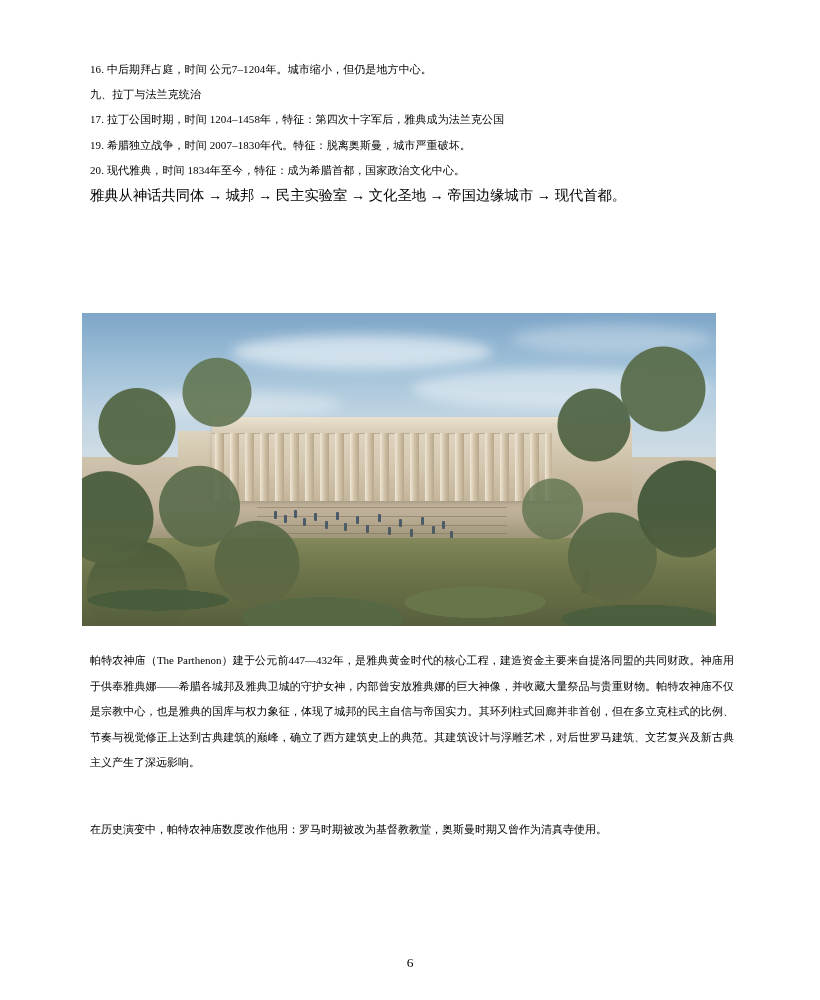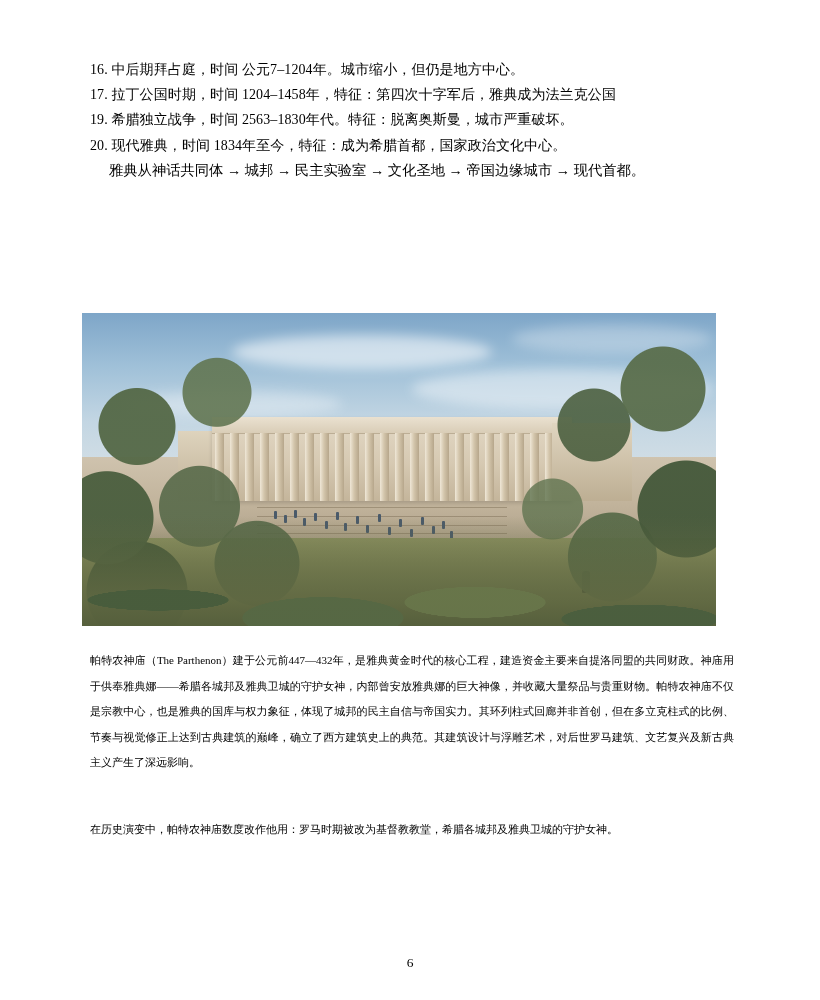--- a/index.html
+++ b/index.html
@@ -22,33 +22,32 @@
     height: 1000px;
     background: #ffffff;
   }
   .content {
     position: absolute;
     left: 90px;
     top: 57px;
     width: 640px;
   }
   .list-block {
-    font-size: 14px;
+    font-size: 11px;
     line-height: 25.2px;
     letter-spacing: 0.1px;
   }
   .list-block .line {
     white-space: nowrap;
   }
   .summary-line {
     margin-top: 0px;
     font-size: 14.3px;
     line-height: 25.2px;
     white-space: nowrap;
-    margin-left: 19px;
   }
 
   
   .photo-wrap {
     position: absolute;
     left: 82px;
     top: 313px;
     width: 634px;
     height: 313px;
     overflow: hidden;
@@ -218,22 +217,23 @@
   }
 </style>
 </head>
 <body>
 
 <div class="page">
 
   <div class="content">
     <div class="list-block">
       <div class="line">16. 中后期拜占庭，时间 公元7–1204年。城市缩小，但仍是地方中心。</div>
+      <div class="line">九、拉丁与法兰克统治</div>
       <div class="line">17. 拉丁公国时期，时间 1204–1458年，特征：第四次十字军后，雅典成为法兰克公国</div>
-      <div class="line">19. 希腊独立战争，时间 2563–1830年代。特征：脱离奥斯曼，城市严重破坏。</div>
+      <div class="line">19. 希腊独立战争，时间 2007–1830年代。特征：脱离奥斯曼，城市严重破坏。</div>
       <div class="line">20. 现代雅典，时间 1834年至今，特征：成为希腊首都，国家政治文化中心。</div>
     </div>
     <div class="summary-line">雅典从神话共同体 → 城邦 → 民主实验室 → 文化圣地 → 帝国边缘城市 → 现代首都。</div>
   </div>
 
   <div class="photo-wrap">
     <div class="photo">
       <div class="sky"></div>
       <div class="cloud c1"></div>
       <div class="cloud c2"></div>
@@ -304,16 +304,16 @@
 
       <div class="slope"></div>
       <div class="person"></div>
       <div class="tree-left"></div>
       <div class="tree-right"></div>
       <div class="bush-bottom"></div>
     </div>
   </div>
 
   <div class="para para-1">帕特农神庙（The Parthenon）建于公元前447—432年，是雅典黄金时代的核心工程，建造资金主要来自提洛同盟的共同财政。神庙用于供奉雅典娜——希腊各城邦及雅典卫城的守护女神，内部曾安放雅典娜的巨大神像，并收藏大量祭品与贵重财物。帕特农神庙不仅是宗教中心，也是雅典的国库与权力象征，体现了城邦的民主自信与帝国实力。其环列柱式回廊并非首创，但在多立克柱式的比例、节奏与视觉修正上达到古典建筑的巅峰，确立了西方建筑史上的典范。其建筑设计与浮雕艺术，对后世罗马建筑、文艺复兴及新古典主义产生了深远影响。</div>
-  <div class="para para-2">在历史演变中，帕特农神庙数度改作他用：罗马时期被改为基督教教堂，希腊各城邦及雅典卫城的守护女神。</div>
+  <div class="para para-2">在历史演变中，帕特农神庙数度改作他用：罗马时期被改为基督教教堂，奥斯曼时期又曾作为清真寺使用。</div>
 
   <div class="page-number">6</div>
 </div>
 
 </body></html>

